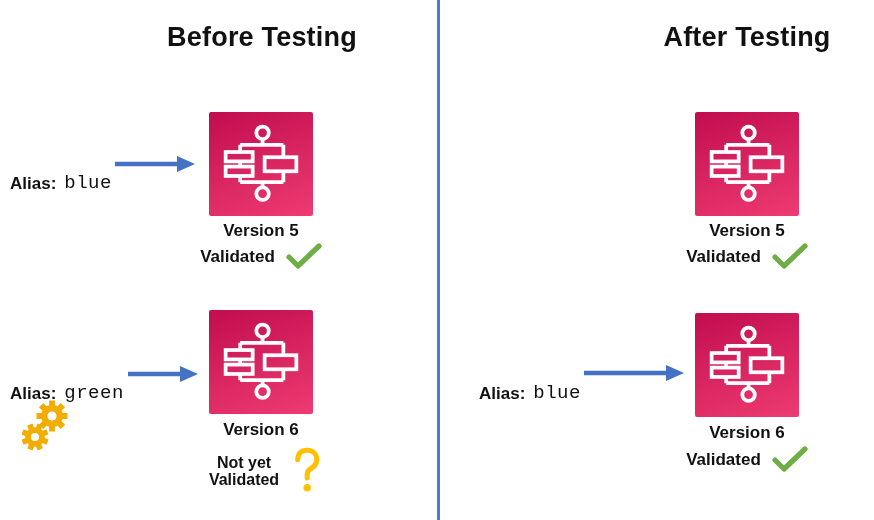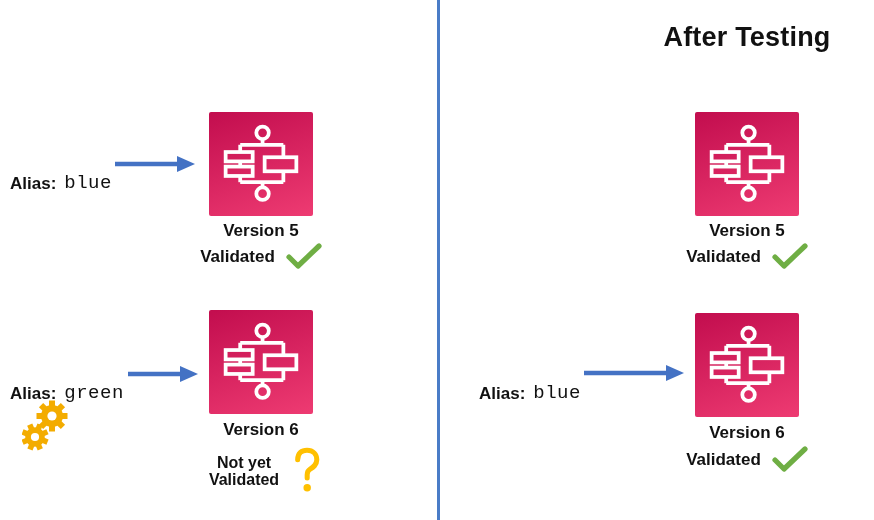--- a/index.html
+++ b/index.html
@@ -105,20 +105,21 @@
           <rect x="16" y="38.5" width="26" height="9"></rect>
           <rect x="16" y="52.5" width="26" height="9"></rect>
           <rect x="53.5" y="43.5" width="30.5" height="13.5"></rect>
         </g>
       </symbol>
     </defs>
   </svg>
 
   <div class="divider"></div>
 
+  <div class="title" id="title-left">Before Testing</div>
 
   <div class="alias" id="alias-l-top">
     <span>Alias:</span>
     <span class="mono">blue</span>
   </div>
 
   <svg class="arrow" id="arrow-l-top" width="80" height="18">
     <line class="arrow-line" x1="0" y1="9" x2="64" y2="9"></line>
     <polygon class="arrow-head" points="62,1 80,9 62,17"></polygon>
   </svg>

